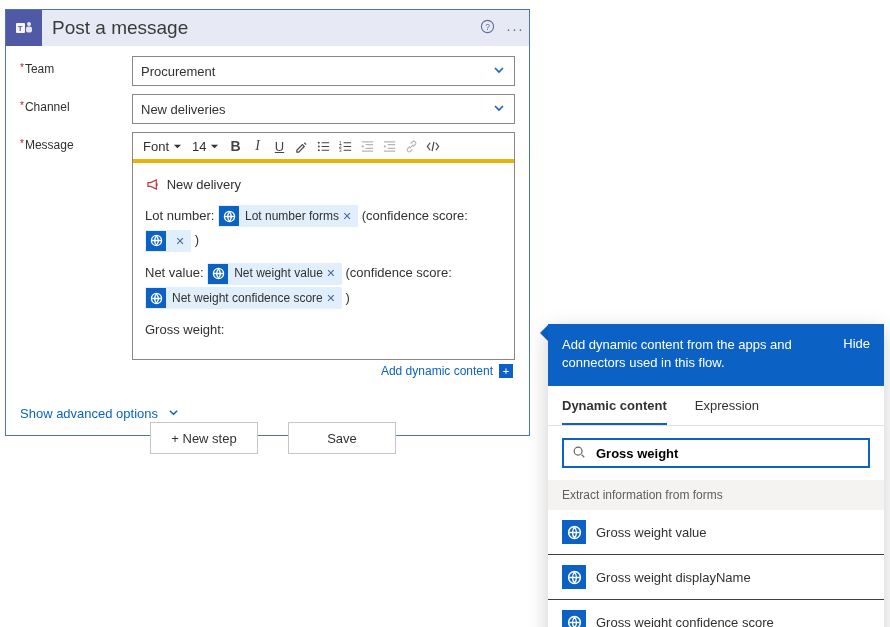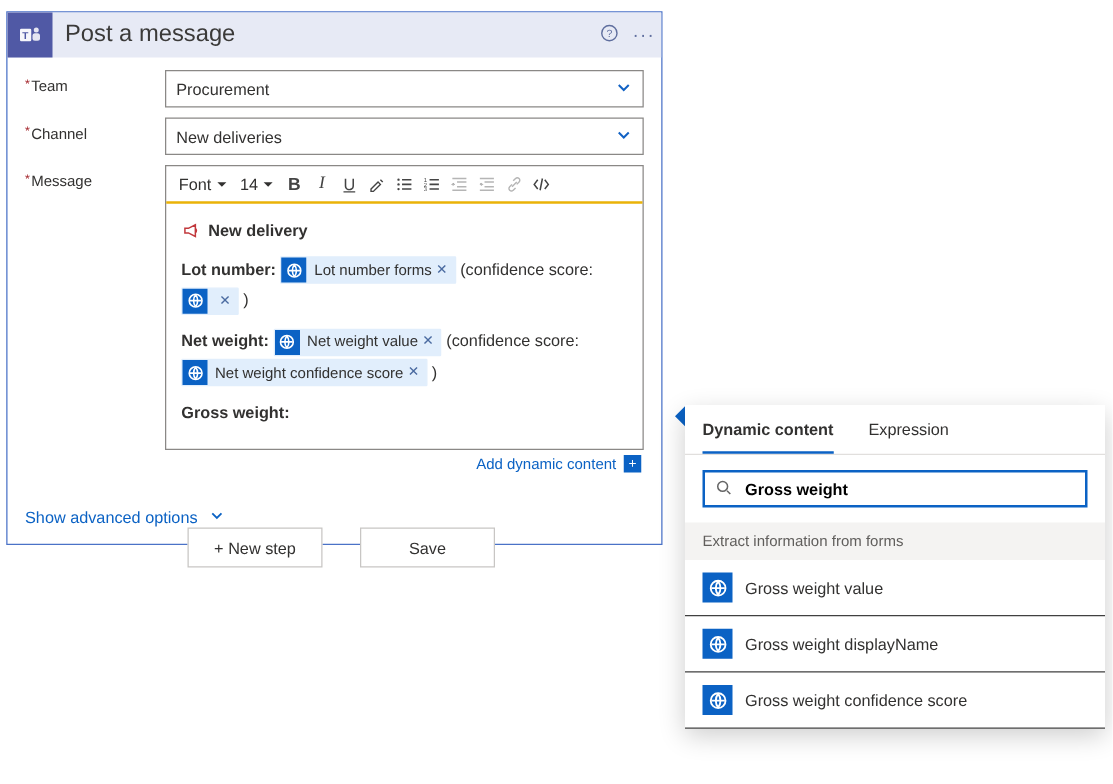--- a/index.html
+++ b/index.html
@@ -16,28 +16,28 @@
   .row { display: flex; align-items: flex-start; margin-bottom: 8px; }
   .row .lbl { width: 112px; padding-top: 6px; font-size: 12px; color: #323130; }
   .row .lbl .req { color: #a4262c; margin-right: 1px; font-size: 10px; vertical-align: top; }
   .row .ctrl { flex: 1; }
 
   .select { position: relative; border: 1px solid #8a8886; height: 30px; display: flex; align-items: center; padding: 0 8px; background: #fff; cursor: pointer; }
   .select .sel-text { flex: 1; font-size: 13px; color: #323130; }
   .select .chevron { color: #1262c4; }
 
   .editor { border: 1px solid #8a8886; background: #fff; }
-  .toolbar { display: flex; align-items: center; height: 30px; border-bottom: 2px solid #eab308; padding: 0 6px; gap: 2px; }
+  .toolbar { display: flex; align-items: center; height: 30px; border-bottom: 4px solid #eab308; padding: 0 6px; gap: 2px; }
   .tb-ctrl { display: flex; align-items: center; gap: 2px; padding: 0 4px; cursor: pointer; }
   .tb-btn { width: 20px; height: 20px; display: flex; align-items: center; justify-content: center; cursor: pointer; color: #444; }
   .tb-btn.dim { color: #b5b5b5; }
   .tb-btn svg { display: block; }
   .caret { margin-left: 2px; }
   .editor-body { padding: 10px 12px 16px 12px; font-size: 13px; line-height: 1.9; }
-  .editor-body b { font-weight: 700; }
+  .editor-body b { font-weight: 400; }
   .ann-icon { display: inline-flex; width: 16px; height: 14px; align-items: center; justify-content: center; vertical-align: -2px; margin-right: 2px; }
 
   .pill { display: inline-flex; align-items: center; background: #e1eefc; border: 1px solid #e1eefc; height: 22px; padding: 0 2px 0 0; font-size: 12px; color: #323130; vertical-align: middle; border-radius: 1px; }
   .pill .pill-icon { width: 20px; height: 20px; background: #0b62c4; display: flex; align-items: center; justify-content: center; margin-right: 6px; }
   .pill .pill-x { width: 16px; text-align: center; color: #4a6aa0; cursor: pointer; font-size: 11px; }
 
   .under-editor { display: flex; justify-content: flex-end; align-items: center; padding: 4px 2px 8px 0; font-size: 12px; }
   .under-editor a { color: #0b62c4; text-decoration: none; cursor: pointer; }
   .plus-badge { display: inline-flex; width: 14px; height: 14px; background: #0b62c4; color: #fff; align-items: center; justify-content: center; font-size: 11px; margin-left: 6px; }
 
@@ -223,21 +223,21 @@
                     <svg width="13" height="13" viewBox="0 0 14 14">
                       <circle cx="7" cy="7" r="5.5" class="white-stroke"></circle>
                       <path d="M2 7h10M7 2a8 8 0 010 10M7 2a8 8 0 000 10" class="white-stroke"></path>
                     </svg>
                   </span>
                 <span class="pill-x">✕</span>
               </span>
               <span>)</span>
             </div>
             <div style="margin-top:8px;">
-              <b>Net weight:</b>
+              <b>Net value:</b>
               <span class="pill">
                 <span class="pill-icon">
                     <svg width="13" height="13" viewBox="0 0 14 14">
                       <circle cx="7" cy="7" r="5.5" class="white-stroke"></circle>
                       <path d="M2 7h10M7 2a8 8 0 010 10M7 2a8 8 0 000 10" class="white-stroke"></path>
                     </svg>
                   </span>
                 <span>Net weight value</span>
                 <span class="pill-x">✕</span>
               </span>
@@ -277,20 +277,24 @@
   </div>
 </div>
 
 <div class="bottom-bar">
   <div class="btn">+ New step</div>
   <div class="btn">Save</div>
 </div>
 
 <div class="nub"></div>
 <div class="pop">
+  <div class="pop-head">
+    <div class="msg">Add dynamic content from the apps and connectors used in this flow.</div>
+    <div class="hide">Hide</div>
+  </div>
   <div class="tabs">
     <div class="tab active">Dynamic content</div>
     <div class="tab">Expression</div>
   </div>
   <div class="search-wrap">
     <div class="search">
       <span class="search-icon"><svg width="14" height="14" viewBox="0 0 16 16">
             <circle cx="7" cy="7" r="4.5" fill="none" stroke="#666" stroke-width="1.4"></circle>
             <path d="M11 11l3 3" stroke="#666" stroke-width="1.4"></path>
           </svg></span>

